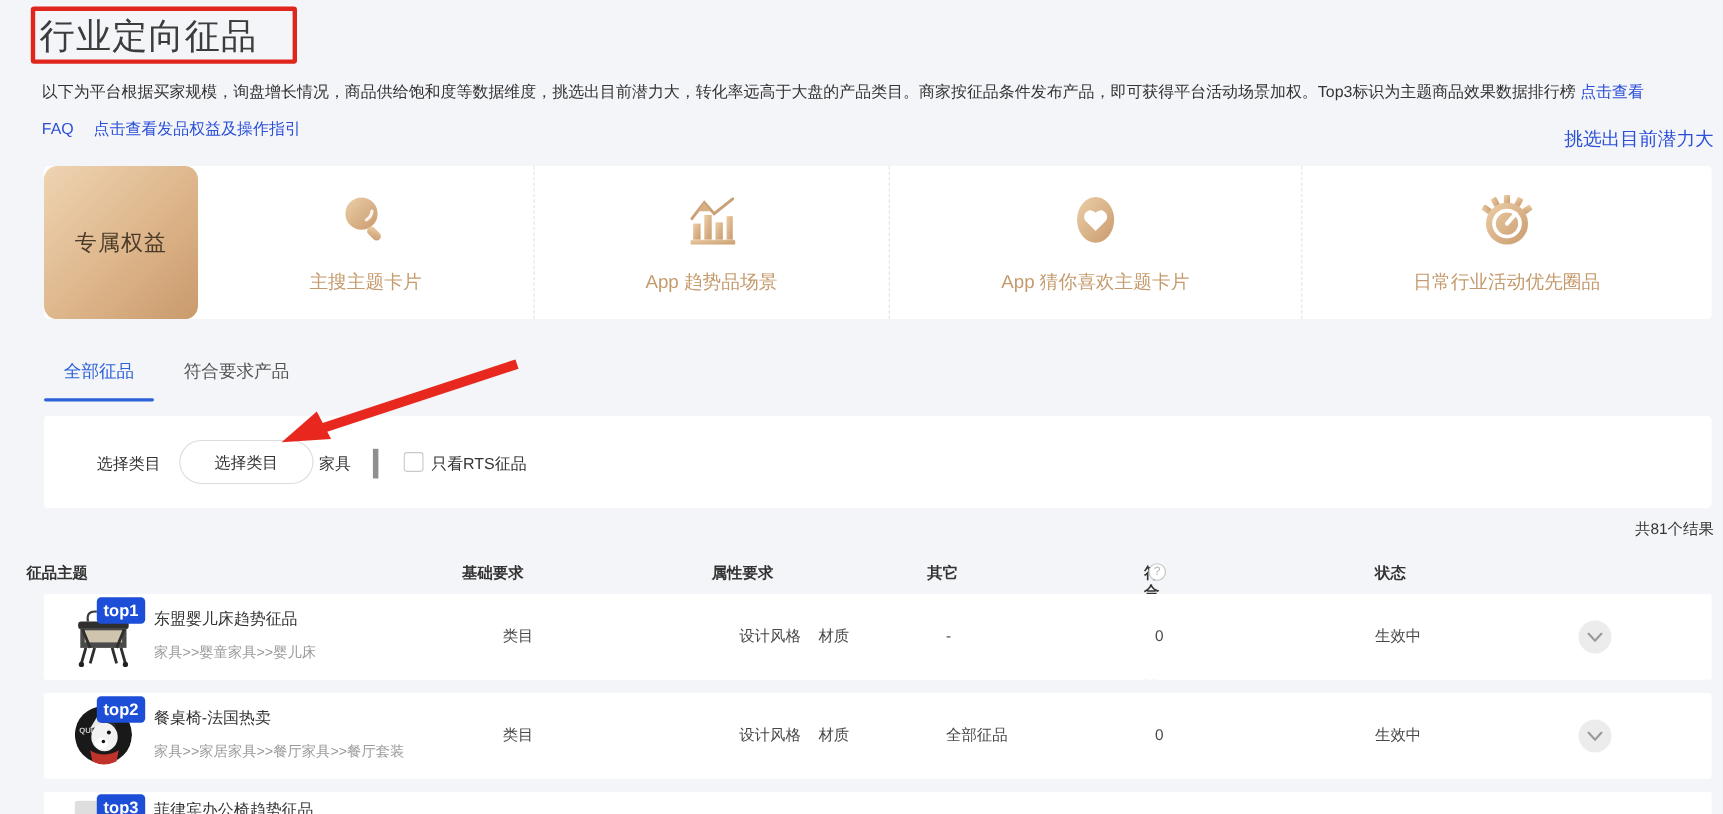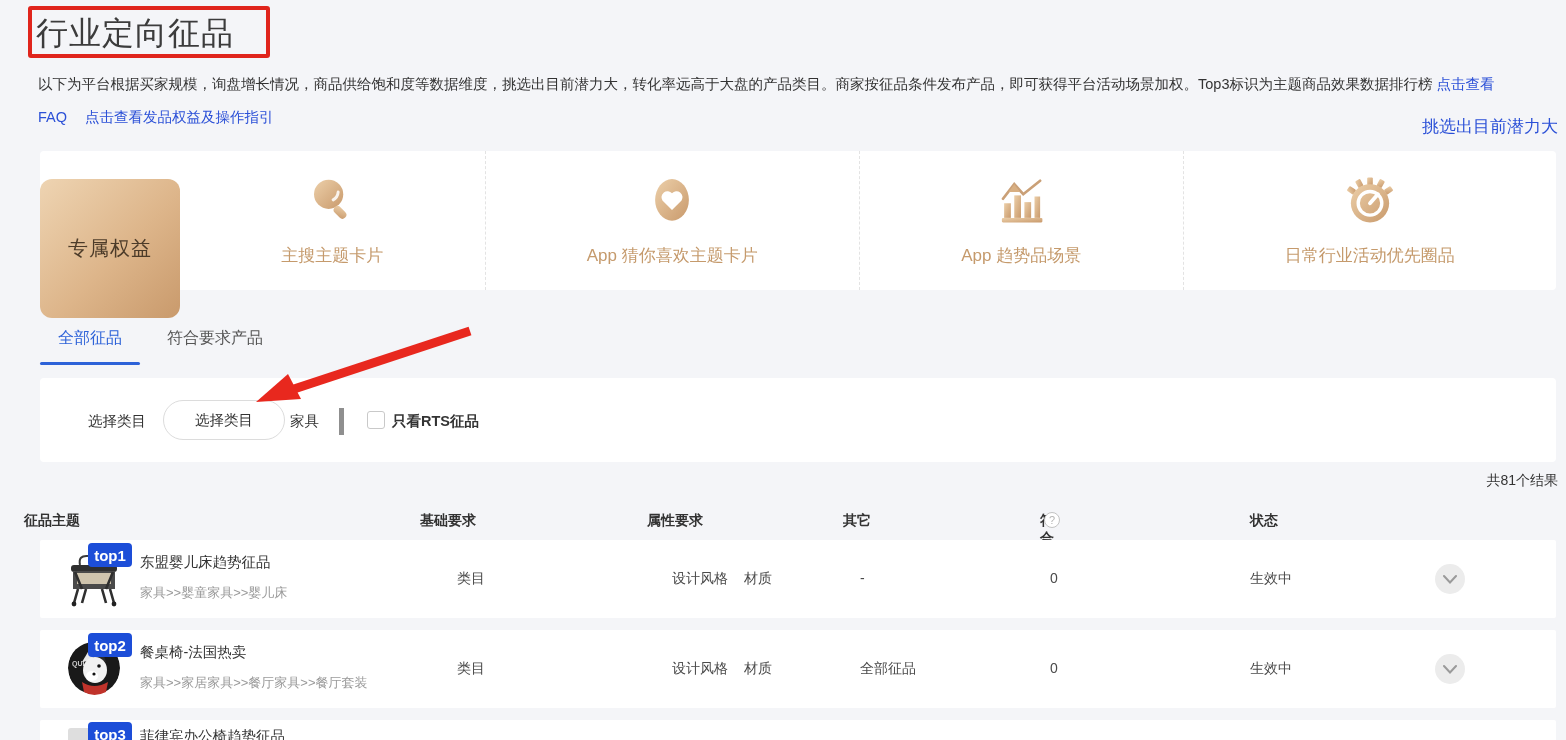--- a/index.html
+++ b/index.html
@@ -17,21 +17,21 @@
   .desc-line2 { left:38px; top:108px; font-size:14.5px; }
   a.lnk { color:#2b50d7; text-decoration:none; cursor:pointer; }
   .rights-link { top:115px; right:8px; font-size:17px; }
 
   
   .benefits { left:40px; top:151px; width:1516px; height:139px; background:#fff; border-radius:4px; display:flex; }
   .benefit-tab {
     width:140px; height:139px; flex:0 0 140px; border-radius:12px;
     background:linear-gradient(135deg,#eed4b2 0%,#ddb58a 55%,#c99a6c 100%);
     display:flex; align-items:center; justify-content:center;
-    font-size:20px; color:#4c3b29; letter-spacing:1px;margin-top:28px;
+    font-size:20px; color:#4c3b29; letter-spacing:1px;
   }
   .benefit-item {
     flex:1 1 auto; display:flex; flex-direction:column; align-items:center; justify-content:center;
     gap:12px; border-right:1px dashed #e3e3e3;
   }
   .benefit-item:last-child { border-right:none; }
   .benefit-label { font-size:17px; color:#c59a6c; }
 
   
   .tab1 { left:40px; top:328px; width:100px; text-align:center; font-size:16px; color:#2d62d8; cursor:pointer; }
@@ -41,21 +41,21 @@
   
   .filter-panel { left:40px; top:378px; width:1516px; height:84px; background:#fff; border-radius:4px; }
   .filter-label { left:48px; top:34px; font-size:14.5px; color:#333; }
   .cat-btn {
     left:123px; top:22px; width:122px; height:40px; border:1px solid #dcdcdc; border-radius:20px;
     background:#fff; font-size:14.5px; color:#333; display:flex; align-items:center; justify-content:center; cursor:pointer;
   }
   .cat-value { left:250px; top:34px; font-size:14.5px; color:#333; }
   .filter-divider { left:299px; top:30px; width:5px; height:27px; background:#8f8f8f; }
   .rts-checkbox { left:327px; top:33px; width:18px; height:18px; border:1px solid #c9c9c9; border-radius:3px; background:#fff; cursor:pointer; }
-  .rts-label { left:352px; top:34px; font-size:14.5px; color:#333;font-weight:bold; }
+  .rts-label { left:352px; top:34px; font-size:14.5px; color:#333; }
 
   .results-count { top:472px; right:8px; font-size:14px; color:#333; }
 
   
   .thead { top:512px; left:0; width:1446px; height:22px; font-size:14px; font-weight:bold; color:#333; }
   .thead span { position:absolute; }
   .th-theme { left:24px; } .th-basic { left:420px; } .th-attrs { left:647px; }
   .th-other { left:843px; } .th-qualified { left:1040px; } .th-status { left:1250px; }
   .help-circle {
     display:inline-block; width:16px; height:16px; border:1px solid #c3c3c3; border-radius:50%;
@@ -124,40 +124,40 @@
           <path d="M25 23 a9 9 0 0 0 4.5-7" stroke="#fff" stroke-width="2.6" fill="none" stroke-linecap="round" opacity="0.85"></path>
           <rect x="29" y="27" width="13" height="7" rx="3.5" transform="rotate(45 29 27)" fill="url(#tanGrad)"></rect>
         </svg>
       </span>
       <span class="benefit-label">主搜主题卡片</span>
     </div>
 
     <div class="benefit-item">
       <span>
         <svg width="54" height="54" viewBox="0 0 48 48">
-          <ellipse cx="24" cy="23" rx="15" ry="18.5" fill="url(#tanGrad)"></ellipse>
-          <path d="M24 32 L15.5 23.5 a5.3 5.3 0 0 1 8.5-6.3 a5.3 5.3 0 0 1 8.5 6.3 Z" fill="#fff"></path>
-        </svg>
-      </span>
-      <span class="benefit-label">App 猜你喜欢主题卡片</span>
-    </div>
-
-    <div class="benefit-item">
-      <span>
-        <svg width="54" height="54" viewBox="0 0 48 48">
           <rect x="9" y="26" width="6" height="13" fill="url(#tanGrad)"></rect>
           <rect x="18" y="19" width="6" height="20" fill="url(#tanGrad)"></rect>
           <rect x="27" y="25" width="6" height="14" fill="url(#tanGrad)"></rect>
           <rect x="36" y="20" width="5" height="19" fill="url(#tanGrad)"></rect>
           <rect x="7" y="39" width="36" height="4" rx="1" fill="url(#tanGrad)"></rect>
           <path d="M8 22 L18 9 L26 18 L41 6" stroke="#caa077" stroke-width="2.4" fill="none" stroke-linecap="round"></path>
           <path d="M18 9 L13 16 L23 16 Z" fill="#d8af82"></path>
         </svg>
       </span>
       <span class="benefit-label">App 趋势品场景</span>
+    </div>
+
+    <div class="benefit-item">
+      <span>
+        <svg width="54" height="54" viewBox="0 0 48 48">
+          <ellipse cx="24" cy="23" rx="15" ry="18.5" fill="url(#tanGrad)"></ellipse>
+          <path d="M24 32 L15.5 23.5 a5.3 5.3 0 0 1 8.5-6.3 a5.3 5.3 0 0 1 8.5 6.3 Z" fill="#fff"></path>
+        </svg>
+      </span>
+      <span class="benefit-label">App 猜你喜欢主题卡片</span>
     </div>
 
     <div class="benefit-item">
       <span>
         <svg width="54" height="54" viewBox="0 0 48 48">
           <g fill="url(#tanGrad)">
             <rect x="21.5" y="3" width="5" height="7" rx="1"></rect>
             <rect x="12" y="5" width="5" height="7" rx="1" transform="rotate(-28 14.5 8.5)"></rect>
             <rect x="31" y="5" width="5" height="7" rx="1" transform="rotate(28 33.5 8.5)"></rect>
             <rect x="5" y="11" width="5" height="7" rx="1" transform="rotate(-55 7.5 14.5)"></rect>

